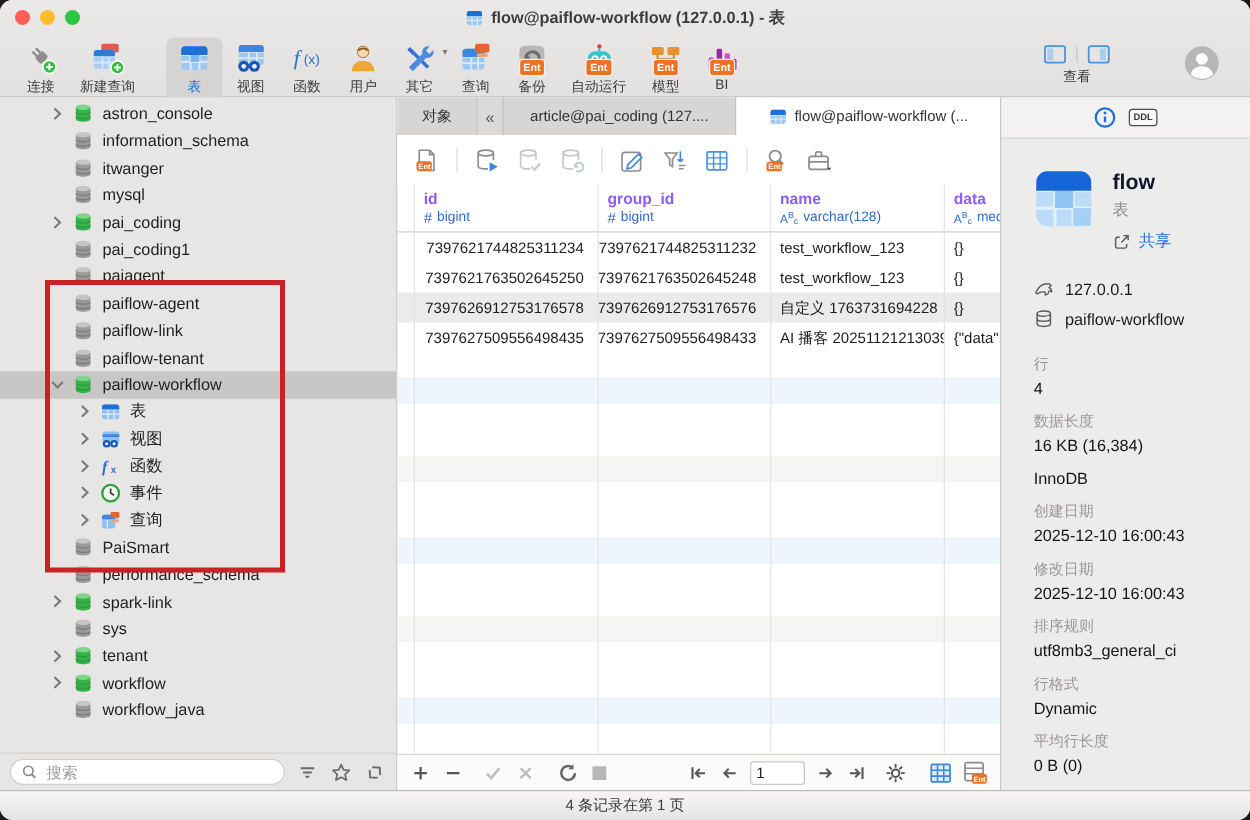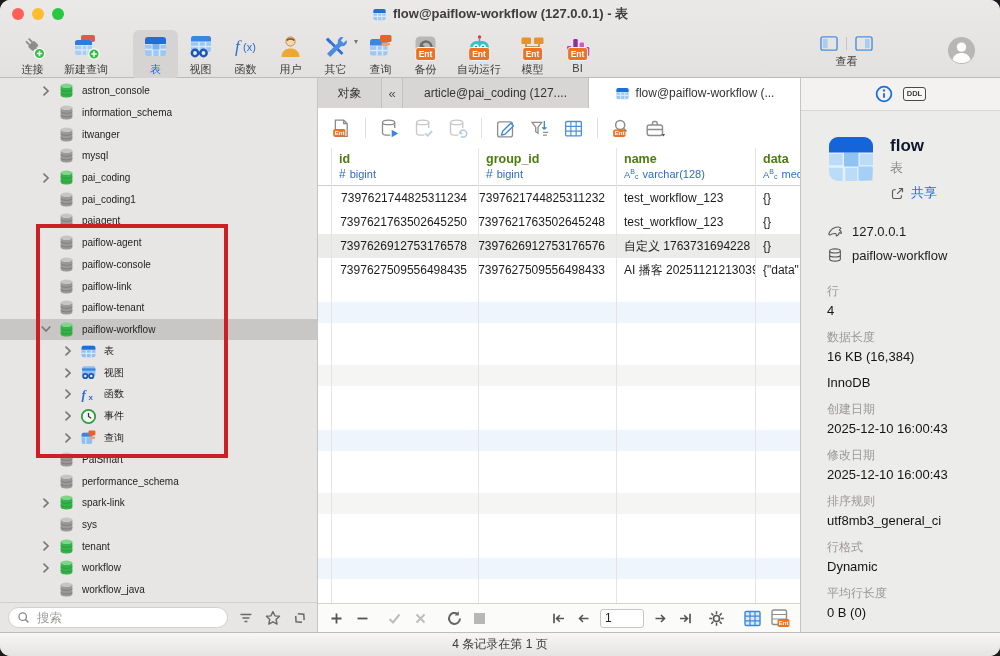--- a/index.html
+++ b/index.html
@@ -17,40 +17,40 @@
   .tb-items{display:flex;align-items:flex-start;}
   .tb-item{display:flex;flex-direction:column;align-items:center;padding:3px 9px;border-radius:6px;cursor:default;}
   .tb-item.tb-active{background:#d6d4d3;}
   .tb-item.tb-gap{margin-left:16px;}
   .tb-icon{position:relative;width:27px;height:27px;}
   .tb-icon svg{width:100%;height:100%;}
   .ent-badge{position:absolute;left:50%;transform:translateX(-50%);bottom:-1px;background:#ed7224;color:#fff;font-size:8.5px;font-weight:bold;line-height:12px;padding:0 3px;border-radius:3px;border:1px solid #f6f4f3;}
   .tb-caret{position:absolute;right:-9px;top:4px;font-size:8px;color:#777;}
   .tb-label{font-size:11px;color:#3c3c3c;margin-top:2px;white-space:nowrap;}
   .tb-active .tb-label{color:#1b6fd8;}
-  .toolbar-right{margin-left:auto;display:flex;align-items:flex-start;gap:15px;}
+  .toolbar-right{margin-left:auto;display:flex;align-items:flex-start;}
   .view-group{display:flex;flex-direction:column;align-items:center;padding-top:5px;}
   .view-icons{display:flex;align-items:center;gap:7px;}
   .view-icons .pico{width:20px;height:17px;display:inline-block;}
   .pico svg{width:100%;height:100%;}
   .vdiv{width:1px;height:13px;background:#c6c4c3;}
   .avatar{width:29px;height:29px;margin:6px 14px 0 58px;}
   .avatar svg{width:100%;height:100%;}
   
   #sidebar{position:absolute;left:0;top:78px;width:318px;height:554px;background:#e8e6e5;border-right:1px solid #c6c4c3;box-sizing:border-box;}
   #tree{position:absolute;left:0;top:2px;width:100%;}
   .tree-item{display:flex;align-items:center;height:21.7px;width:100%;box-sizing:border-box;}
   .tree-item.lvl0{padding-left:38px;}
   .tree-item.lvl1{padding-left:60px;}
   .tree-item.selected{background:#c9c7c6;}
   .chev{width:16px;height:16px;flex:none;}
   .chev svg{width:100%;height:100%;}
   .tree-ico{width:17px;height:17px;flex:none;margin:0 7px 0 4px;}
   .tree-ico svg{width:100%;height:100%;}
-  .tree-label{font-size:10px;color:#1e1e1e;white-space:nowrap;}
+  .tree-label{font-size:13px;color:#1e1e1e;white-space:nowrap;}
   #sidebar-bottom{position:absolute;left:0;bottom:0;width:100%;height:30px;border-top:1px solid #d2d0cf;display:flex;align-items:center;box-sizing:border-box;padding:0 8px;}
   .search-box{display:flex;align-items:center;width:222px;height:21px;background:#fff;border:1px solid #d2d0cf;border-radius:11px;padding:0 8px;box-sizing:border-box;gap:5px;}
   .search-box .sico{width:13px;height:13px;flex:none;}
   .sico svg{width:100%;height:100%;display:block;}
   .search-box input{border:none;outline:none;flex:1;font-size:12.5px;color:#333;background:transparent;font-family:inherit;min-width:0;}
   .search-box input::placeholder{color:#9e9c9b;}
   .side-btn{width:18px;height:18px;margin-left:9px;}
   .side-btn svg{width:100%;height:100%;}
   
   #annotation{position:absolute;left:36px;top:224px;width:184px;height:226px;border:4px solid #cb2026;z-index:60;pointer-events:none;}
@@ -66,21 +66,21 @@
   .tab-ico svg{width:100%;height:100%;}
   .tab-scroll{width:20px;flex:none;display:flex;align-items:center;justify-content:center;color:#555;font-size:13px;border-right:1px solid #c3c1c0;background:#dcdad9;}
   #grid-toolbar{height:40px;flex:none;display:flex;align-items:center;padding-left:13px;gap:13px;background:#fff;}
   .gt-ico{width:21px;height:21px;}
   .gt-ico svg{width:100%;height:100%;}
   .gt-div{width:1px;height:20px;background:#e0dedd;}
   #grid-wrap{position:relative;flex:1;overflow:hidden;}
   #grid-header{height:38px;display:flex;border-bottom:1px solid #cfcfcf;box-sizing:border-box;}
   .hgutter{flex:none;}
   .hcell{flex:none;padding:4px 0 0 8px;box-sizing:border-box;}
-  .hname{font-size:12.5px;font-weight:bold;color:#4d7c0f;}
+  .hname{font-size:12.5px;font-weight:bold;color:#8b5cf6;}
   .htype{margin-top:1px;font-size:11px;color:#2f6bc4;display:flex;align-items:center;gap:4px;}
   .ticon{color:#2f6bc4;font-size:12px;}
   .ticon i{font-style:normal;}
   .ticon .a{font-size:9.5px;}
   .ticon .b{font-size:7px;vertical-align:4px;}
   .ticon .c{font-size:7px;vertical-align:-1px;}
   #grid-body{position:absolute;left:0;top:38px;right:0;bottom:0;}
   .grow{display:flex;height:24px;line-height:24px;justify-content:center;}
   .grow-sel{background:#ebebea;}
   .gcell{flex:none;font-size:12px;color:#1c1c1c;overflow:hidden;white-space:nowrap;box-sizing:border-box;padding-left:8px;}
@@ -366,29 +366,20 @@
           <span class="tree-label">paiagent</span>
         </div>
         <div class="tree-item lvl0">
           <span class="chev"></span>
           <span class="tree-ico"><svg viewBox="0 0 16 16">
               <path d="M2.5 3.6v8.8c0 1.3 2.5 2.1 5.5 2.1s5.5-.8 5.5-2.1V3.6z" fill="#9b9997"></path>
               <path d="M2.5 7.4c1 .9 3 1.4 5.5 1.4s4.5-.5 5.5-1.4M2.5 10.7c1 .9 3 1.4 5.5 1.4s4.5-.5 5.5-1.4" stroke="#7e7c7a" fill="none" stroke-width=".9"></path>
               <ellipse cx="8" cy="3.6" rx="5.5" ry="2.1" fill="#c7c5c3"></ellipse>
             </svg></span>
           <span class="tree-label">paiflow-agent</span>
-        </div>
-        <div class="tree-item lvl0">
-          <span class="chev"></span>
-          <span class="tree-ico"><svg viewBox="0 0 16 16">
-              <path d="M2.5 3.6v8.8c0 1.3 2.5 2.1 5.5 2.1s5.5-.8 5.5-2.1V3.6z" fill="#9b9997"></path>
-              <path d="M2.5 7.4c1 .9 3 1.4 5.5 1.4s4.5-.5 5.5-1.4M2.5 10.7c1 .9 3 1.4 5.5 1.4s4.5-.5 5.5-1.4" stroke="#7e7c7a" fill="none" stroke-width=".9"></path>
-              <ellipse cx="8" cy="3.6" rx="5.5" ry="2.1" fill="#c7c5c3"></ellipse>
-            </svg></span>
-          <span class="tree-label">paiflow-console</span>
         </div>
         <div class="tree-item lvl0">
           <span class="chev"></span>
           <span class="tree-ico"><svg viewBox="0 0 16 16">
               <path d="M2.5 3.6v8.8c0 1.3 2.5 2.1 5.5 2.1s5.5-.8 5.5-2.1V3.6z" fill="#9b9997"></path>
               <path d="M2.5 7.4c1 .9 3 1.4 5.5 1.4s4.5-.5 5.5-1.4M2.5 10.7c1 .9 3 1.4 5.5 1.4s4.5-.5 5.5-1.4" stroke="#7e7c7a" fill="none" stroke-width=".9"></path>
               <ellipse cx="8" cy="3.6" rx="5.5" ry="2.1" fill="#c7c5c3"></ellipse>
             </svg></span>
           <span class="tree-label">paiflow-link</span>
         </div>

